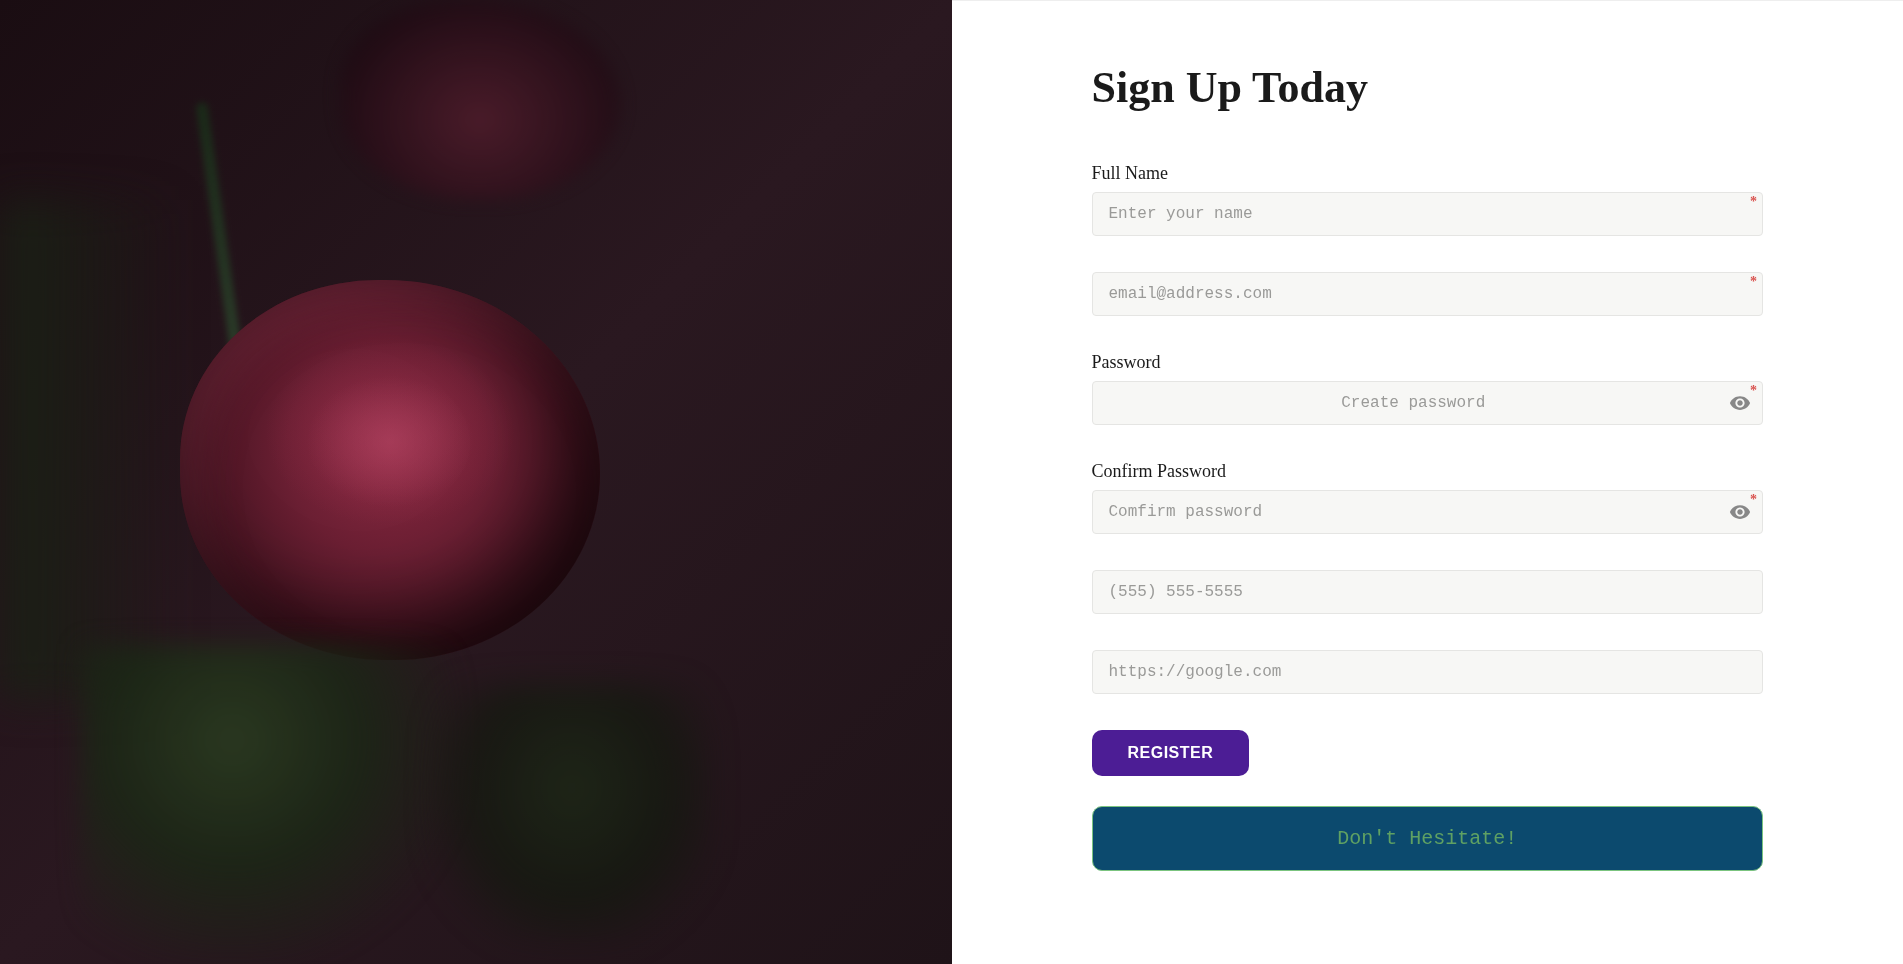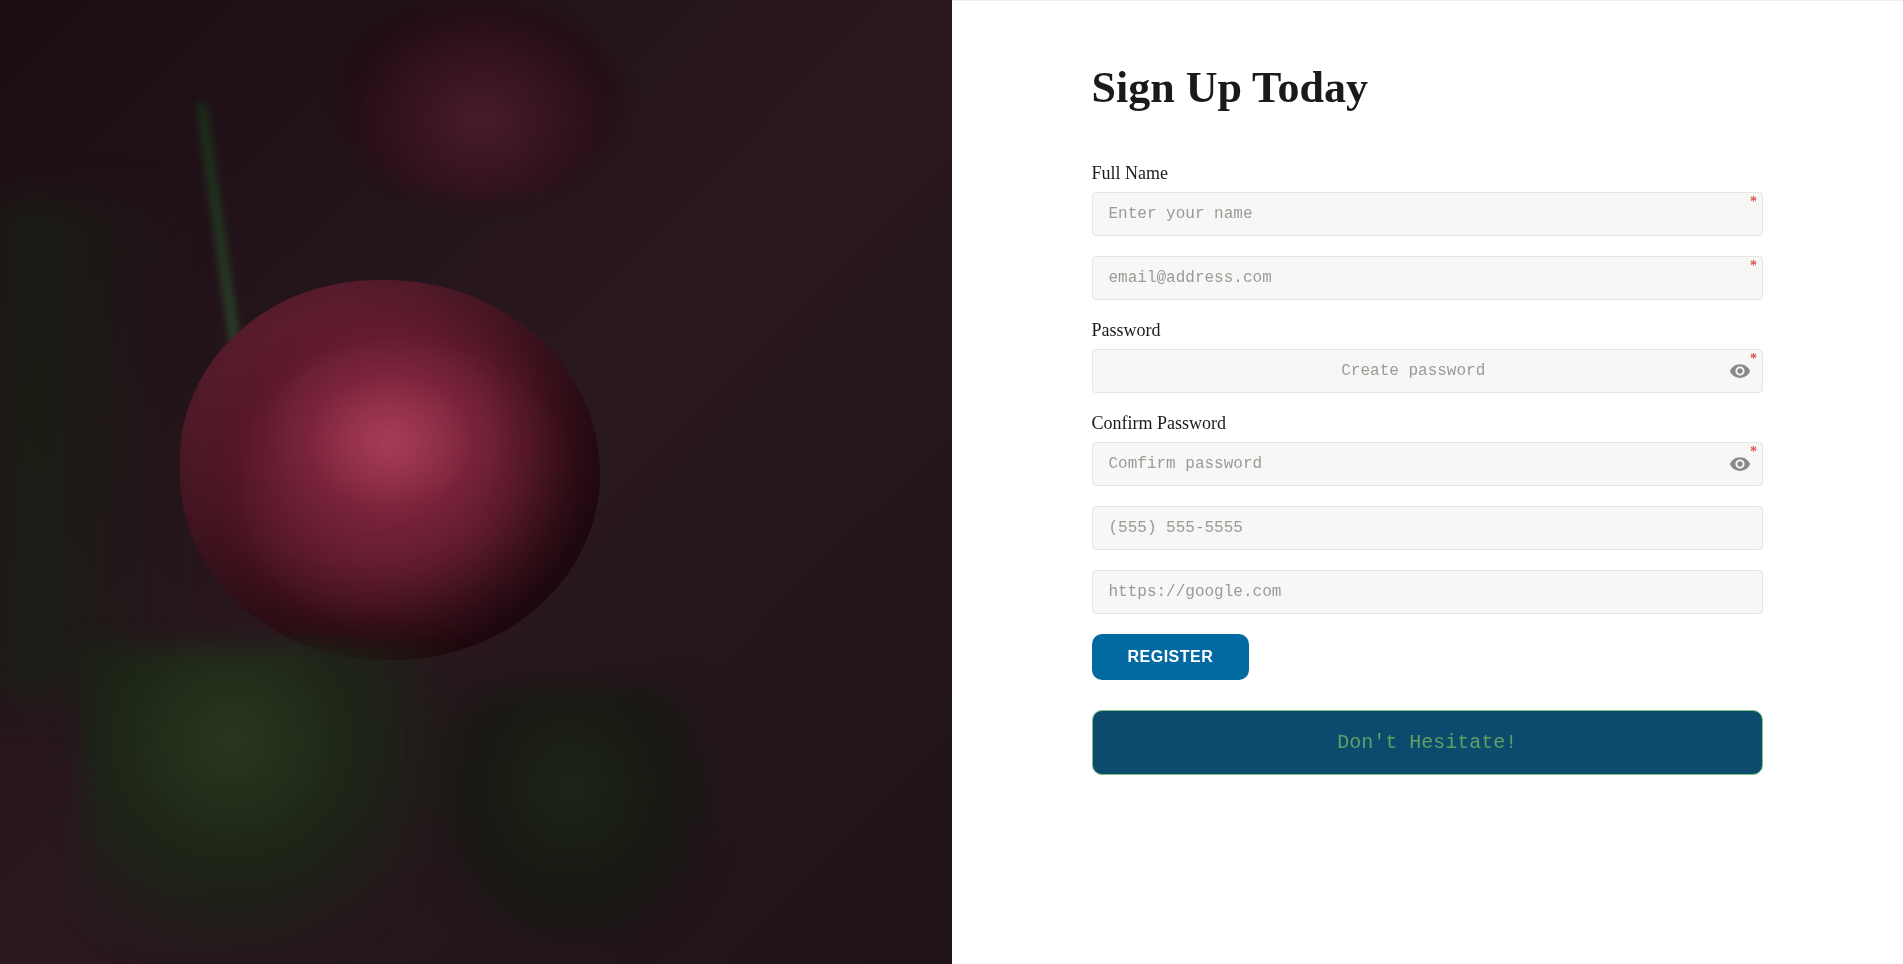--- a/index.html
+++ b/index.html
@@ -142,21 +142,21 @@
 
     .title {
       font-family: Georgia, 'Times New Roman', serif;
       font-size: 44px;
       font-weight: bold;
       color: #1a1a1a;
       margin-bottom: 50px;
     }
 
     .form-group {
-      margin-bottom: 20px;
+      margin-bottom: 36px;
     }
 
     .form-label {
       display: block;
       font-family: Georgia, 'Times New Roman', serif;
       font-size: 18px;
       color: #1a1a1a;
       margin-bottom: 8px;
     }
 
@@ -200,21 +200,21 @@
       color: #888;
     }
 
     .register-button {
       display: inline-block;
       padding: 14px 36px;
       font-family: Arial, sans-serif;
       font-size: 16px;
       font-weight: 600;
       color: #ffffff;
-      background: #0369a1;
+      background: #4c1d95;
       border: none;
       border-radius: 10px;
       cursor: pointer;
       letter-spacing: 0.5px;
       margin-bottom: 30px;
     }
 
     .cta-box {
       width: 100%;
       padding: 20px;

